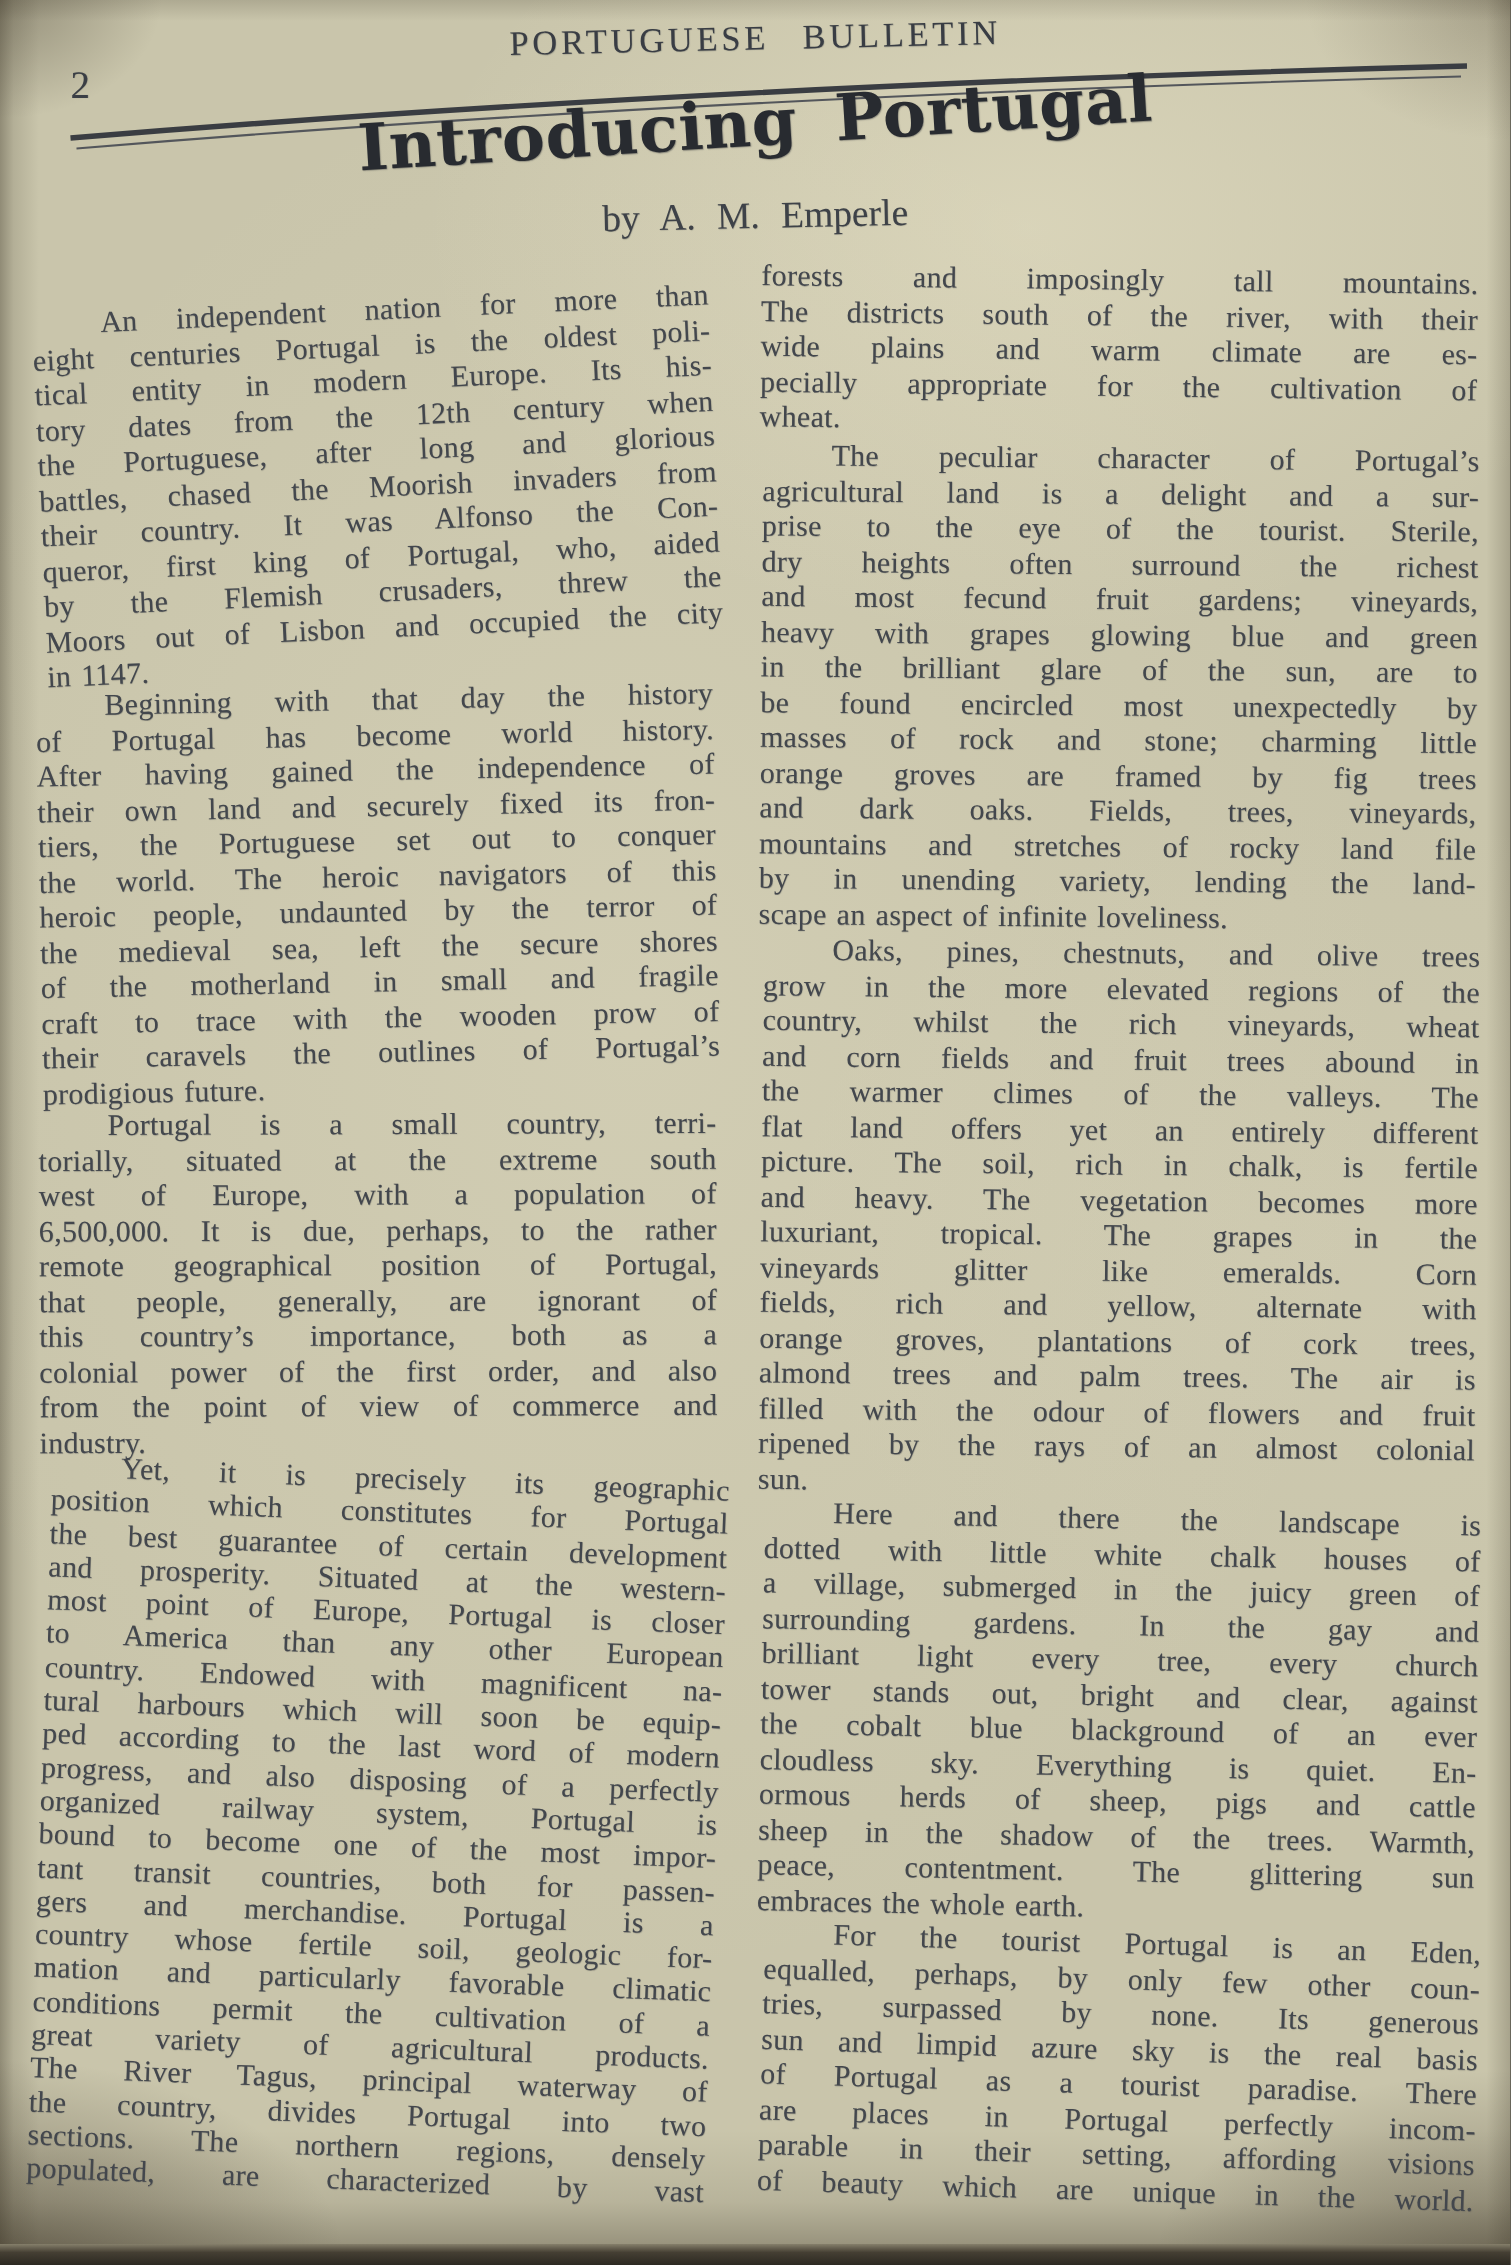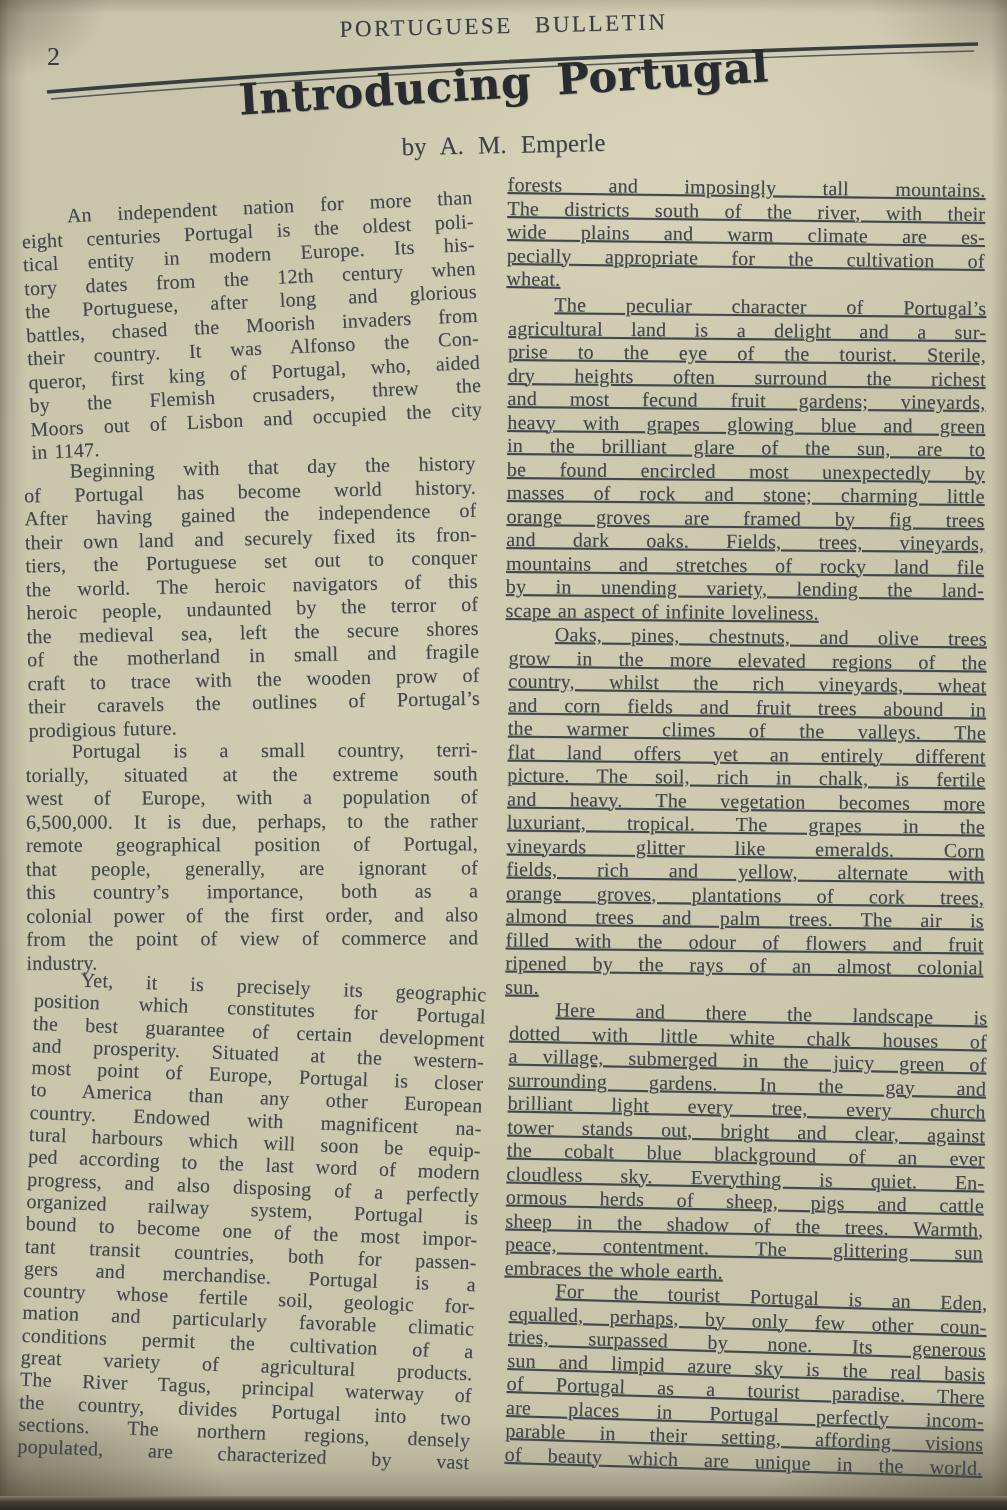--- a/index.html
+++ b/index.html
@@ -53,21 +53,21 @@
   .byline {
     position:absolute; top:131px; left:0; width:100%;
     text-align:center;
     font-size:25px; word-spacing:8px;
     color:#3e4248;
     transform:rotate(-1.2deg);
     text-shadow:0.3px 0.4px 0.5px rgba(50,54,60,0.30);
   }
   .col { position:absolute; font-size:20px; line-height:23.5px; }
   .col-left  { left:26px;  top:196px; width:452px; }
-  .col-right { left:507px; top:176px; width:478px;text-decoration:underline; }
+  .col-right { left:507px; top:176px; width:478px; }
   .para { margin:0 0 1px 0; text-shadow:0.3px 0.4px 0.5px rgba(55,58,64,0.35); }
   .para .body {
     display:block;
     white-space:pre-line;
     text-align:justify;
     text-align-last:justify;
     text-indent:46px;
     word-spacing:1.5px;
     letter-spacing:0.2px;
   }

